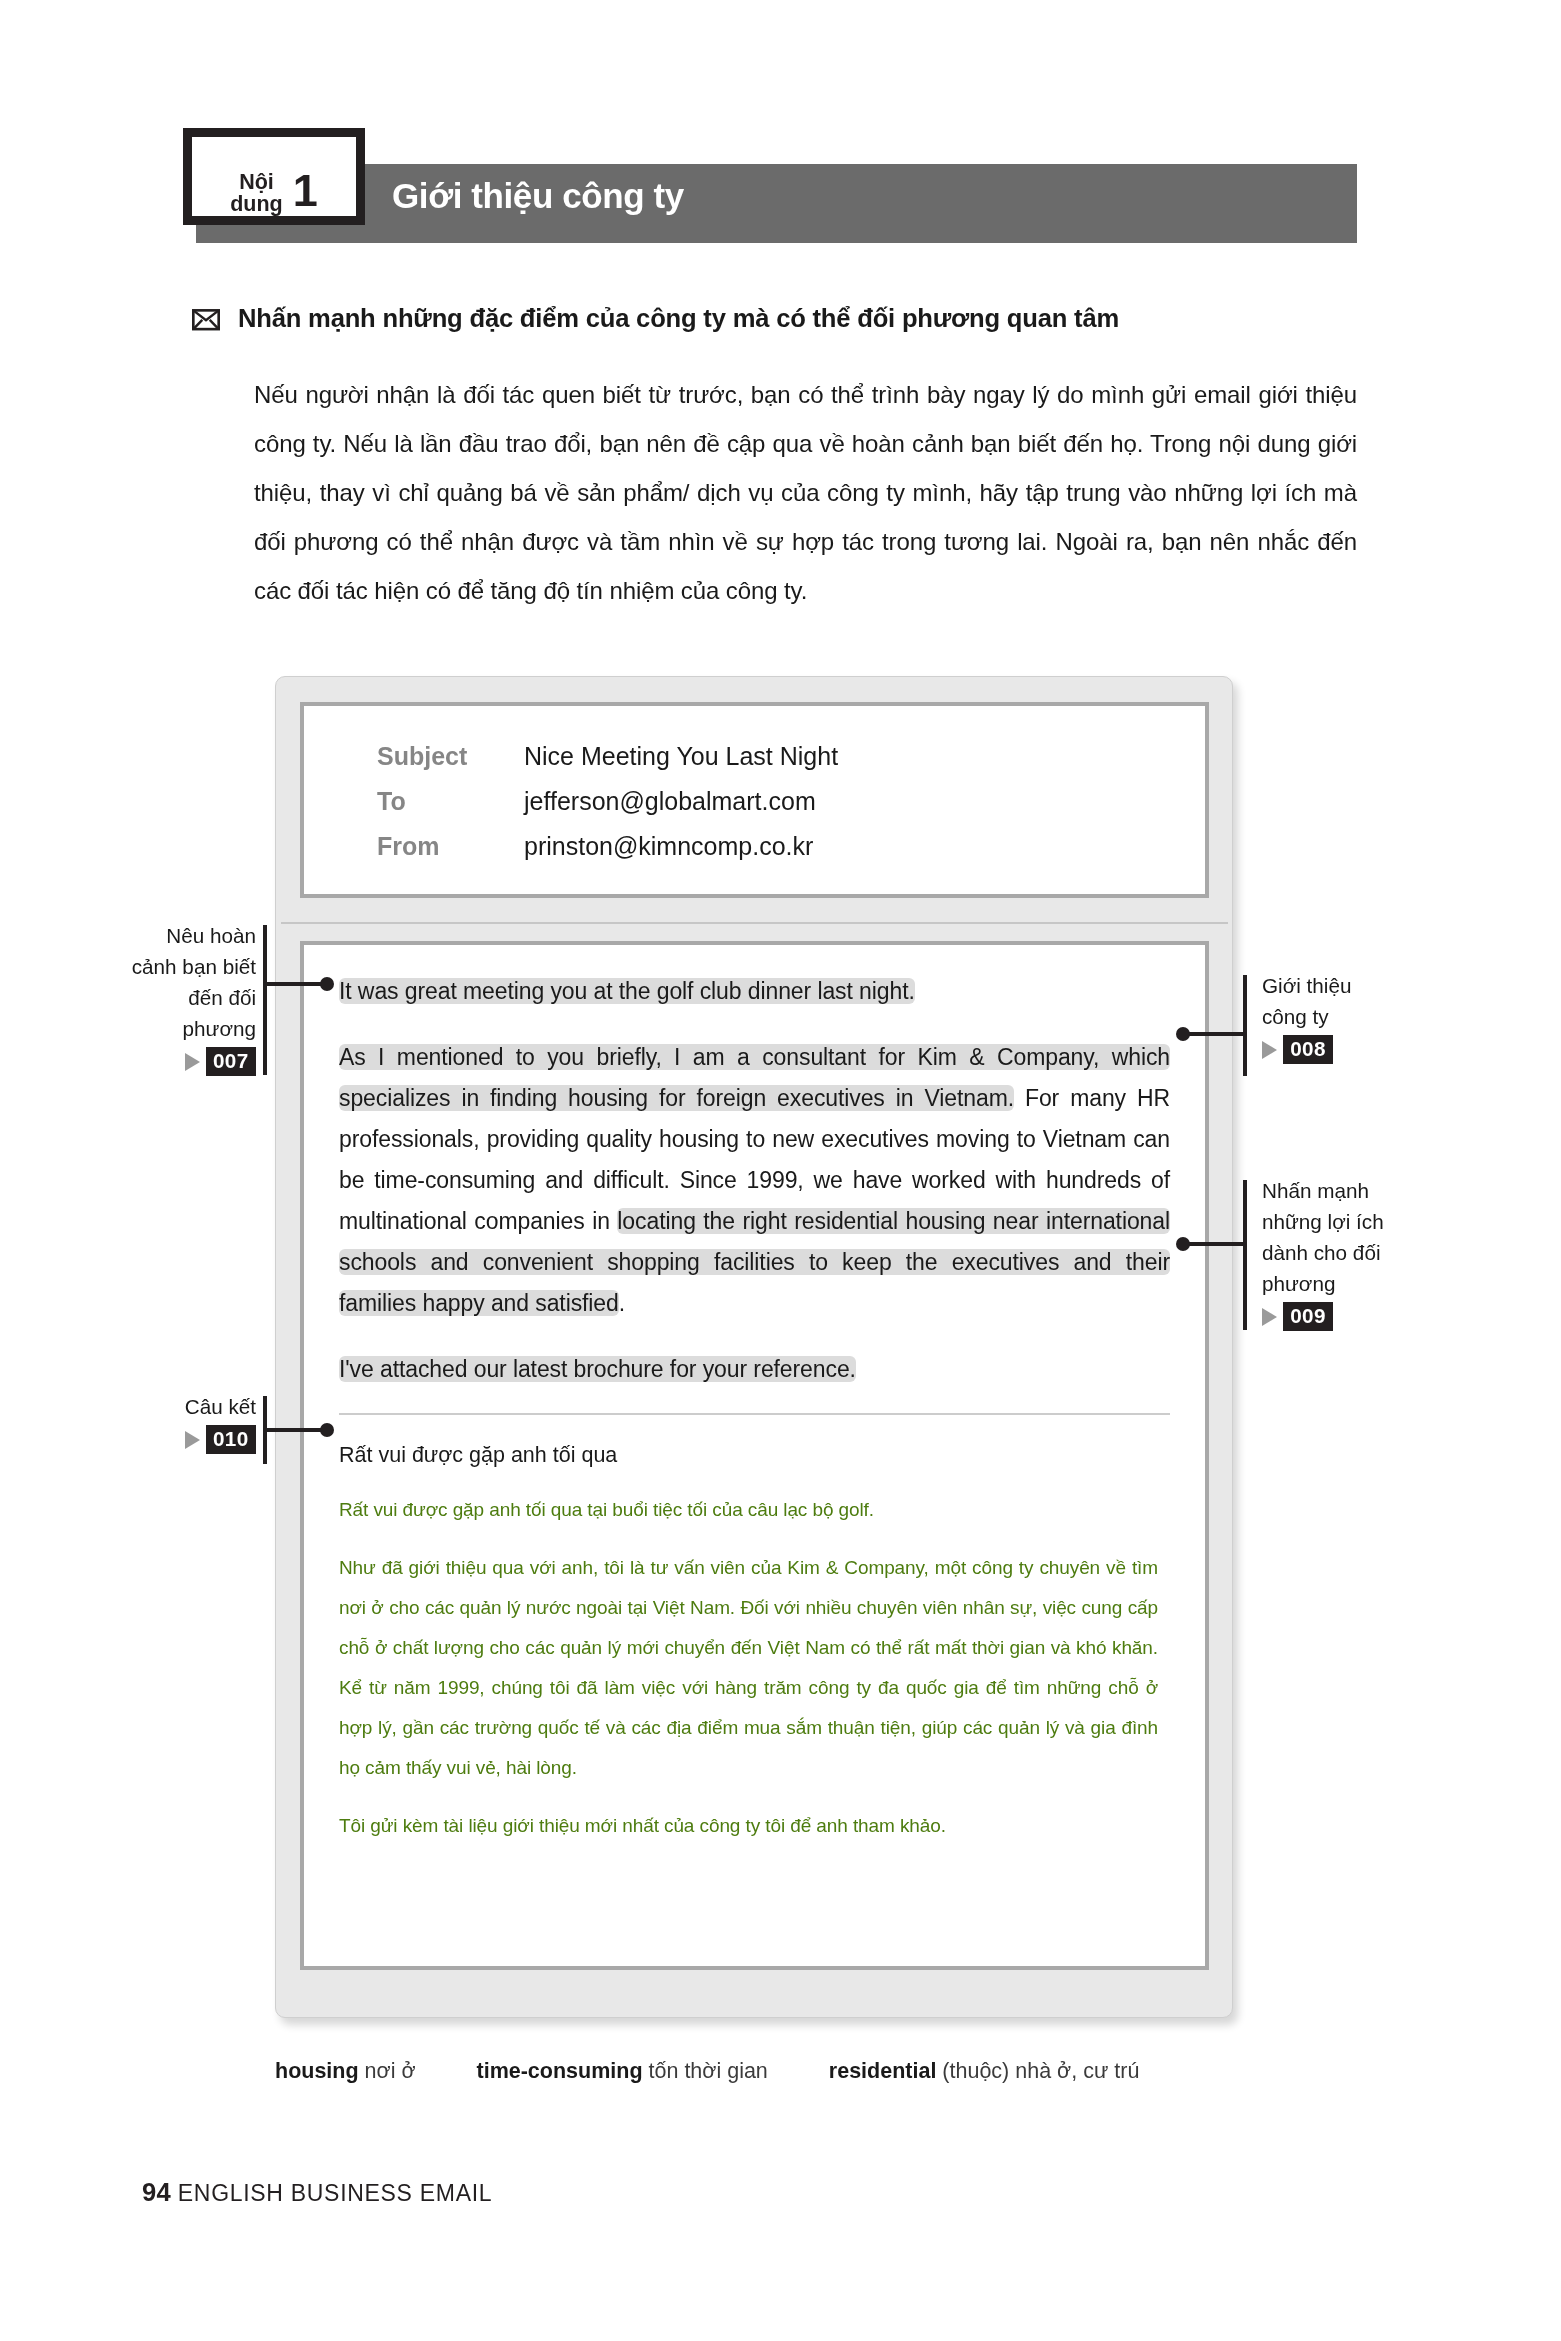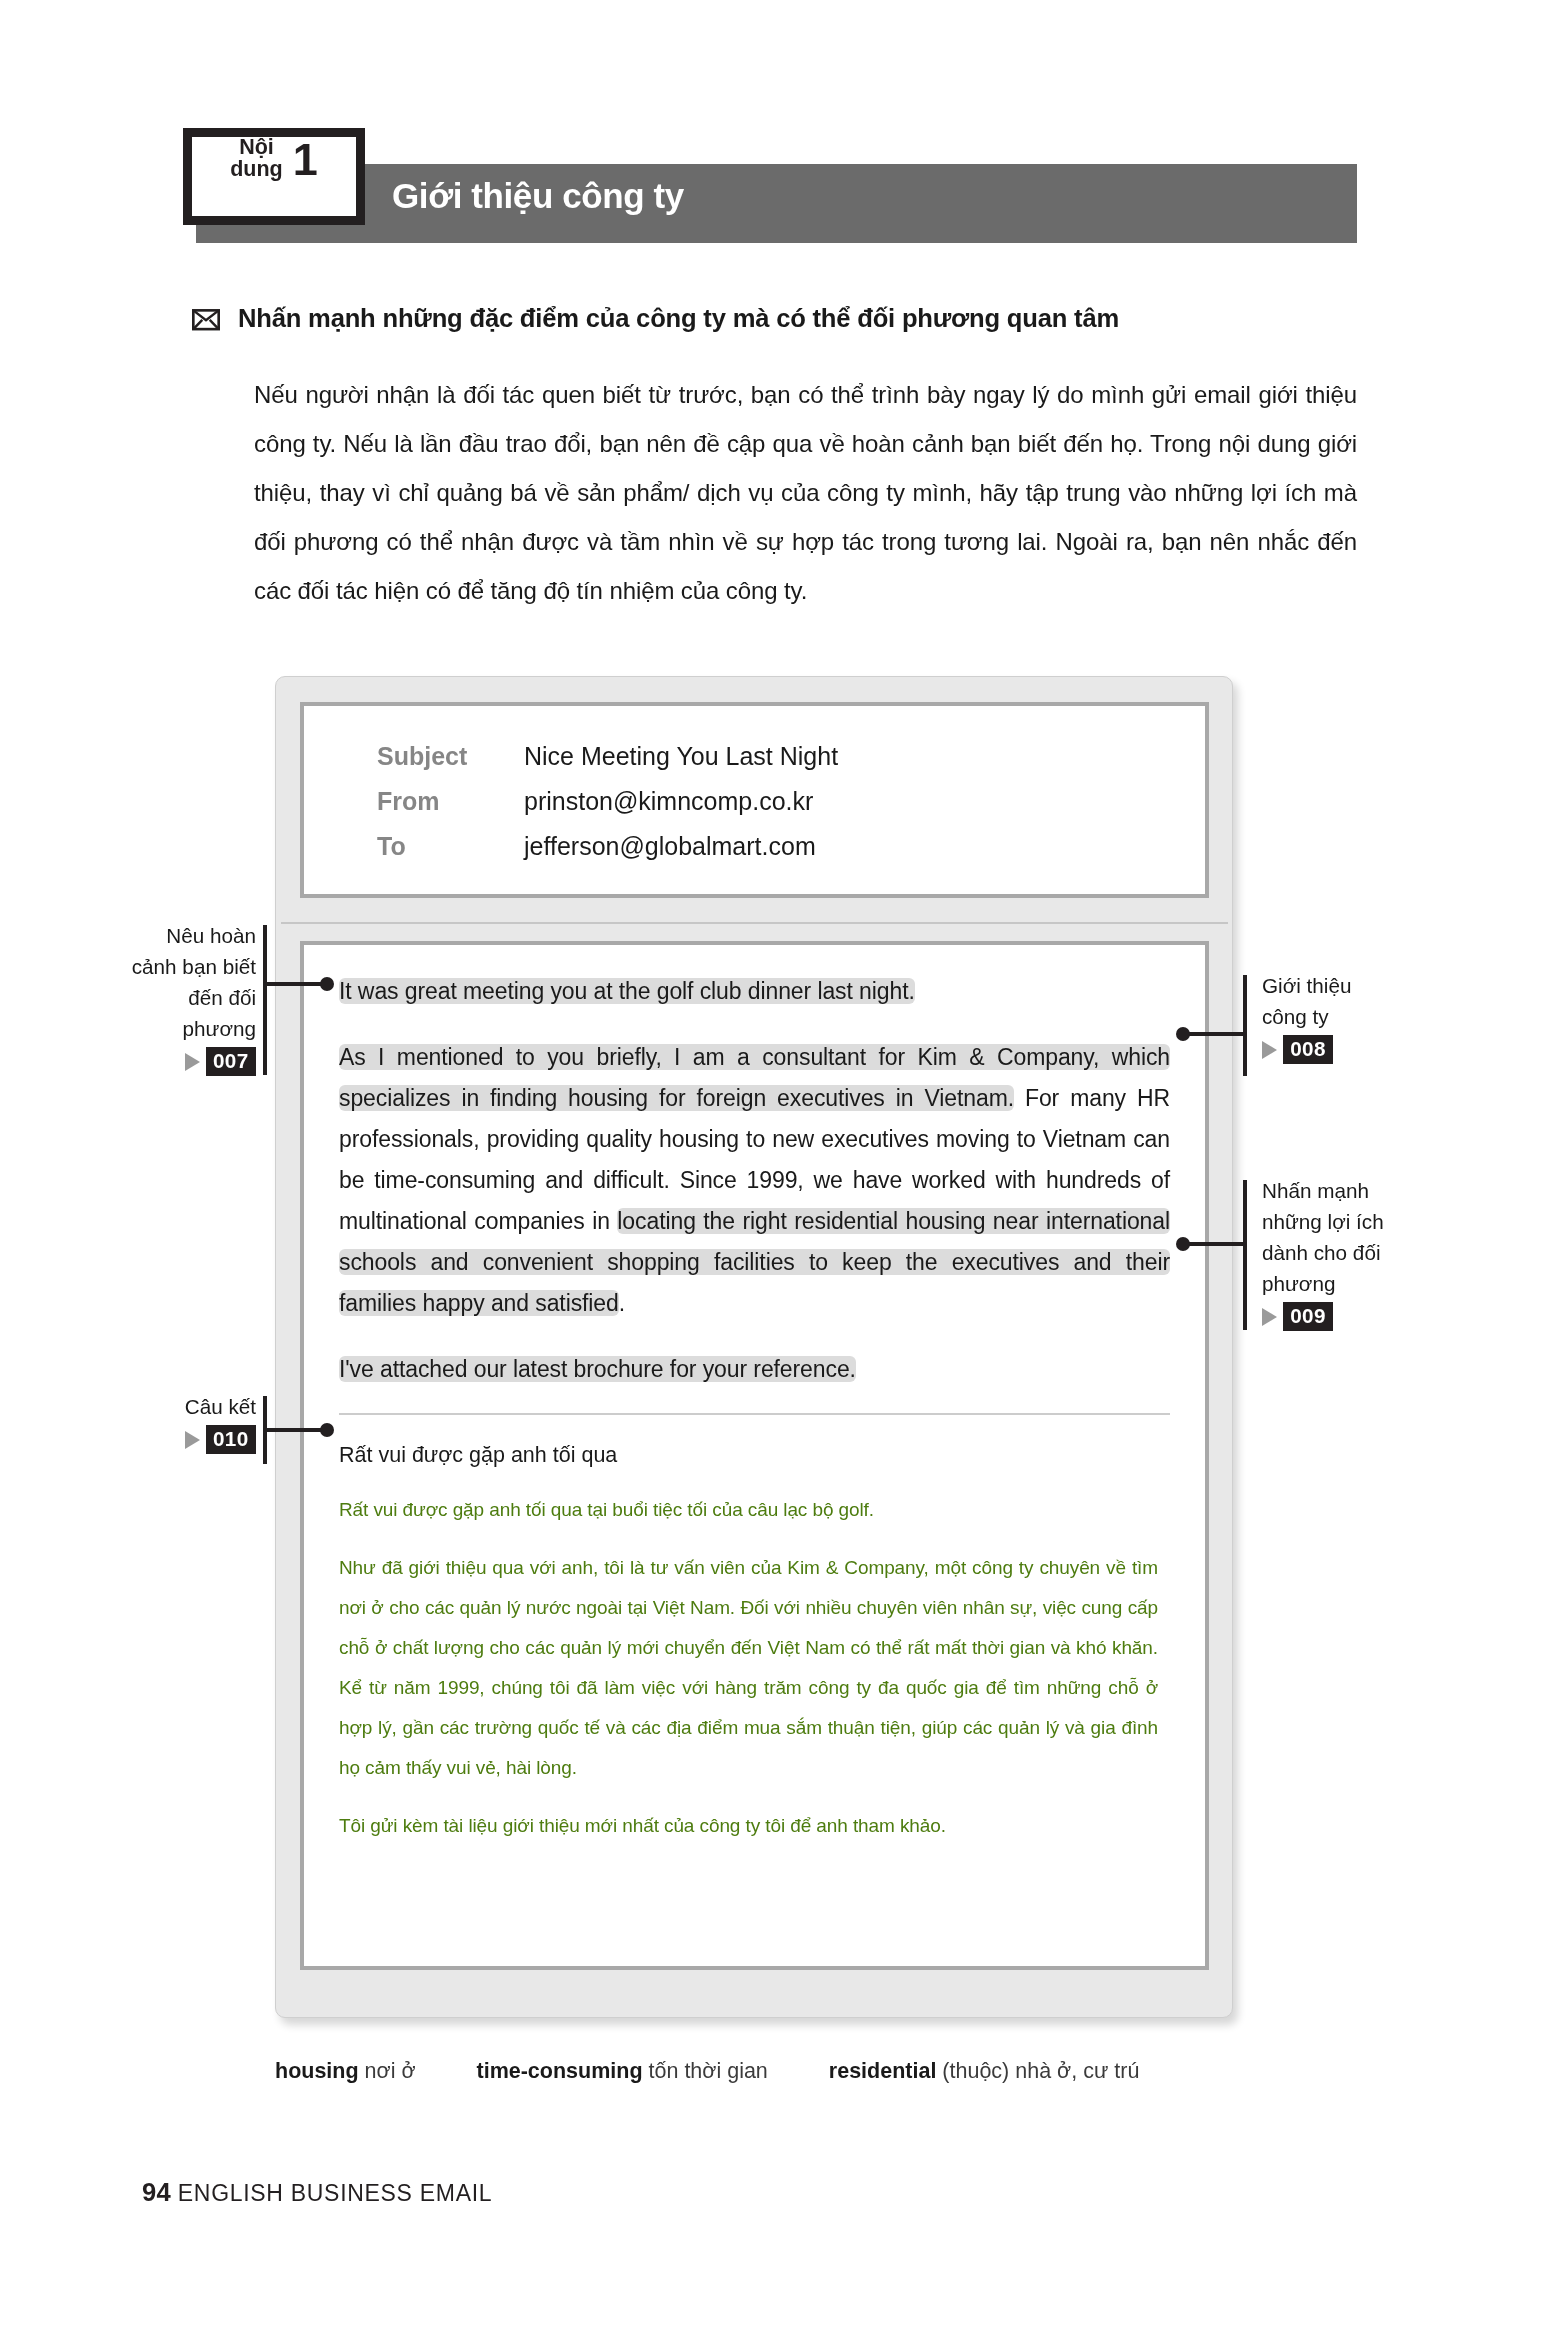--- a/index.html
+++ b/index.html
@@ -38,21 +38,21 @@
   .content-badge {
     position: absolute;
     left: 183px;
     top: 128px;
     width: 182px;
     height: 97px;
     background: #ffffff;
     border: 9px solid #231f20;
     box-sizing: border-box;
     display: flex;
-    align-items: flex-start;
+    align-items: flex-end;
     justify-content: center;
     gap: 10px;
     padding: 0 5px;
   }
   .content-badge .cb-word {
     font-size: 21.5px;
     font-weight: bold;
     line-height: 1.02;
     color: #231f20;
     text-align: center;
@@ -294,26 +294,26 @@
 <div class="intro-para">Nếu người nhận là đối tác quen biết từ trước, bạn có thể trình bày ngay lý do mình gửi email giới thiệu công ty. Nếu là lần đầu trao đổi, bạn nên đề cập qua về hoàn cảnh bạn biết đến họ. Trong nội dung giới thiệu, thay vì chỉ quảng bá về sản phẩm/ dịch vụ của công ty mình, hãy tập trung vào những lợi ích mà đối phương có thể nhận được và tầm nhìn về sự hợp tác trong tương lai. Ngoài ra, bạn nên nhắc đến các đối tác hiện có để tăng độ tín nhiệm của công ty.</div>
 
 <div class="email-card">
 
   <div class="email-head-box">
     <div class="head-row">
       <div class="head-label">Subject</div>
       <div class="head-value">Nice Meeting You Last Night</div>
     </div>
     <div class="head-row">
+      <div class="head-label">To</div>
+      <div class="head-value">jefferson@globalmart.com</div>
+    </div>
+    <div class="head-row">
       <div class="head-label">From</div>
       <div class="head-value">prinston@kimncomp.co.kr</div>
-    </div>
-    <div class="head-row">
-      <div class="head-label">To</div>
-      <div class="head-value">jefferson@globalmart.com</div>
     </div>
   </div>
 
   <div class="card-divider"></div>
 
   <div class="email-body-box">
 
     <p class="en-para"><span class="hl">It was great meeting you at the golf club dinner last night.</span></p>
 
     <p class="en-para"><span class="hl">As I mentioned to you briefly, I am a consultant for Kim &amp; Company, which specializes in finding housing for foreign executives in Vietnam.</span><span> For many HR professionals, providing quality housing to new executives moving to Vietnam can be time-consuming and difficult. Since 1999, we have worked with hundreds of multinational companies in </span><span class="hl">locating the right residential housing near international schools and convenient shopping facilities to keep the executives and their families happy and satisfied</span><span>.</span></p>

